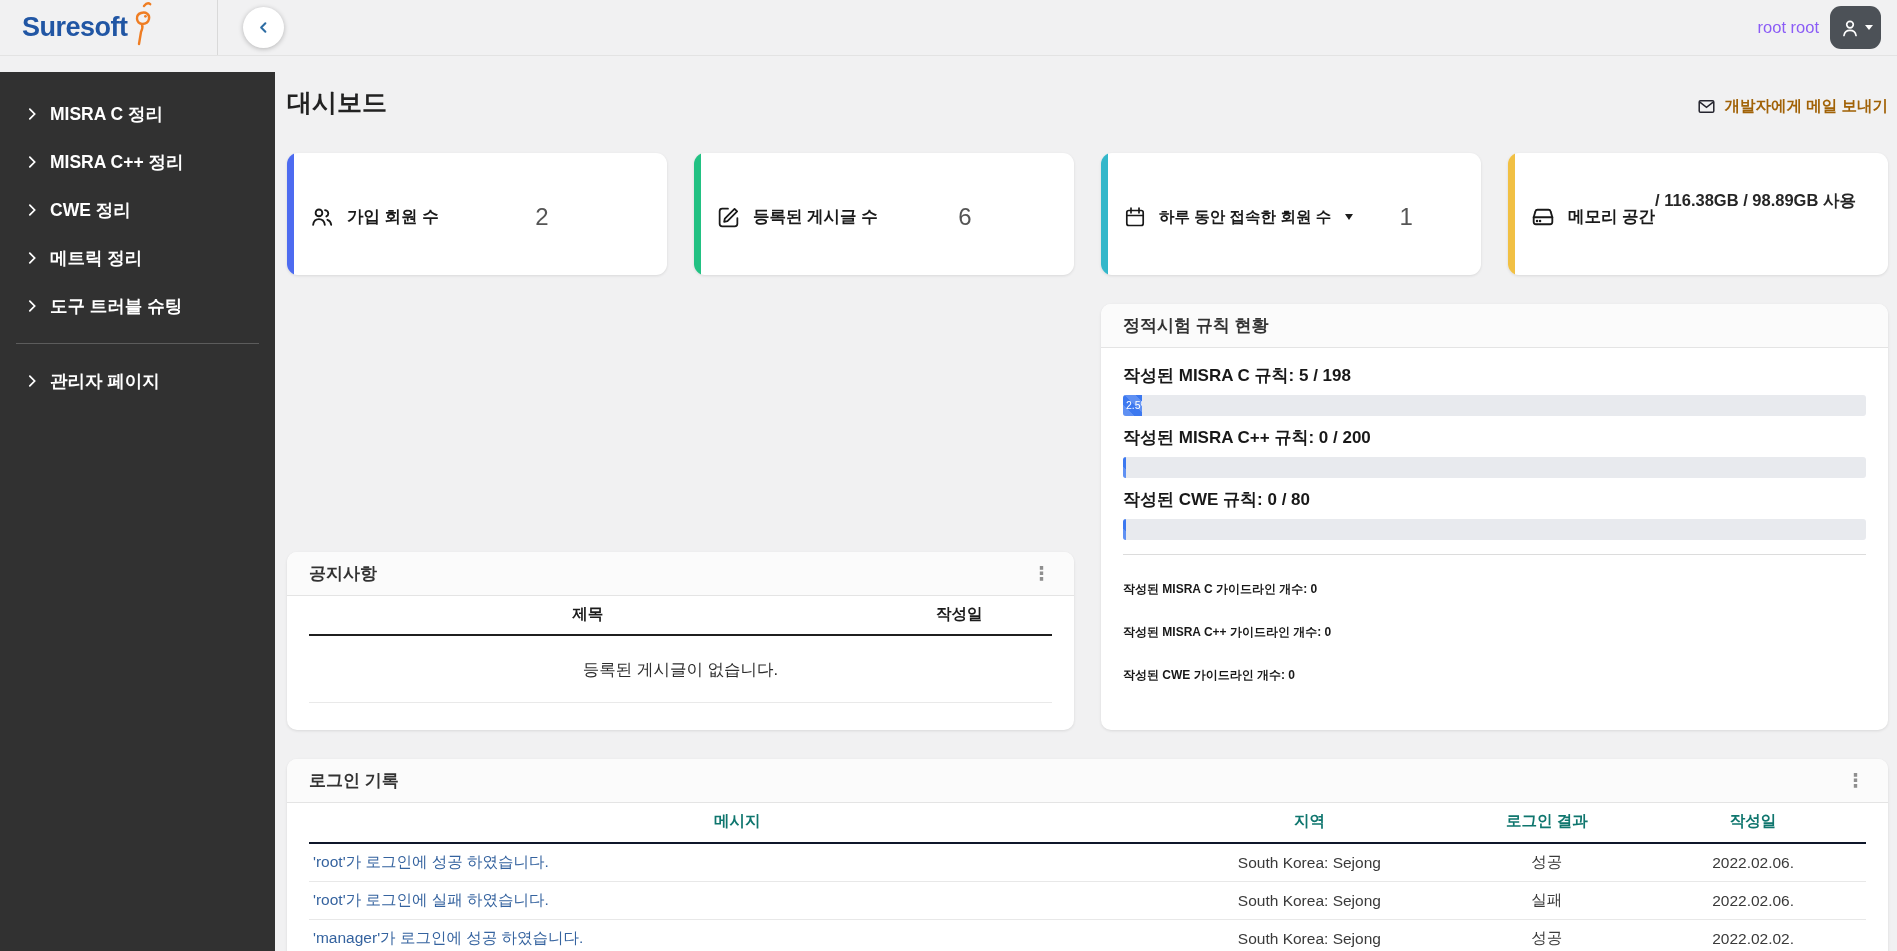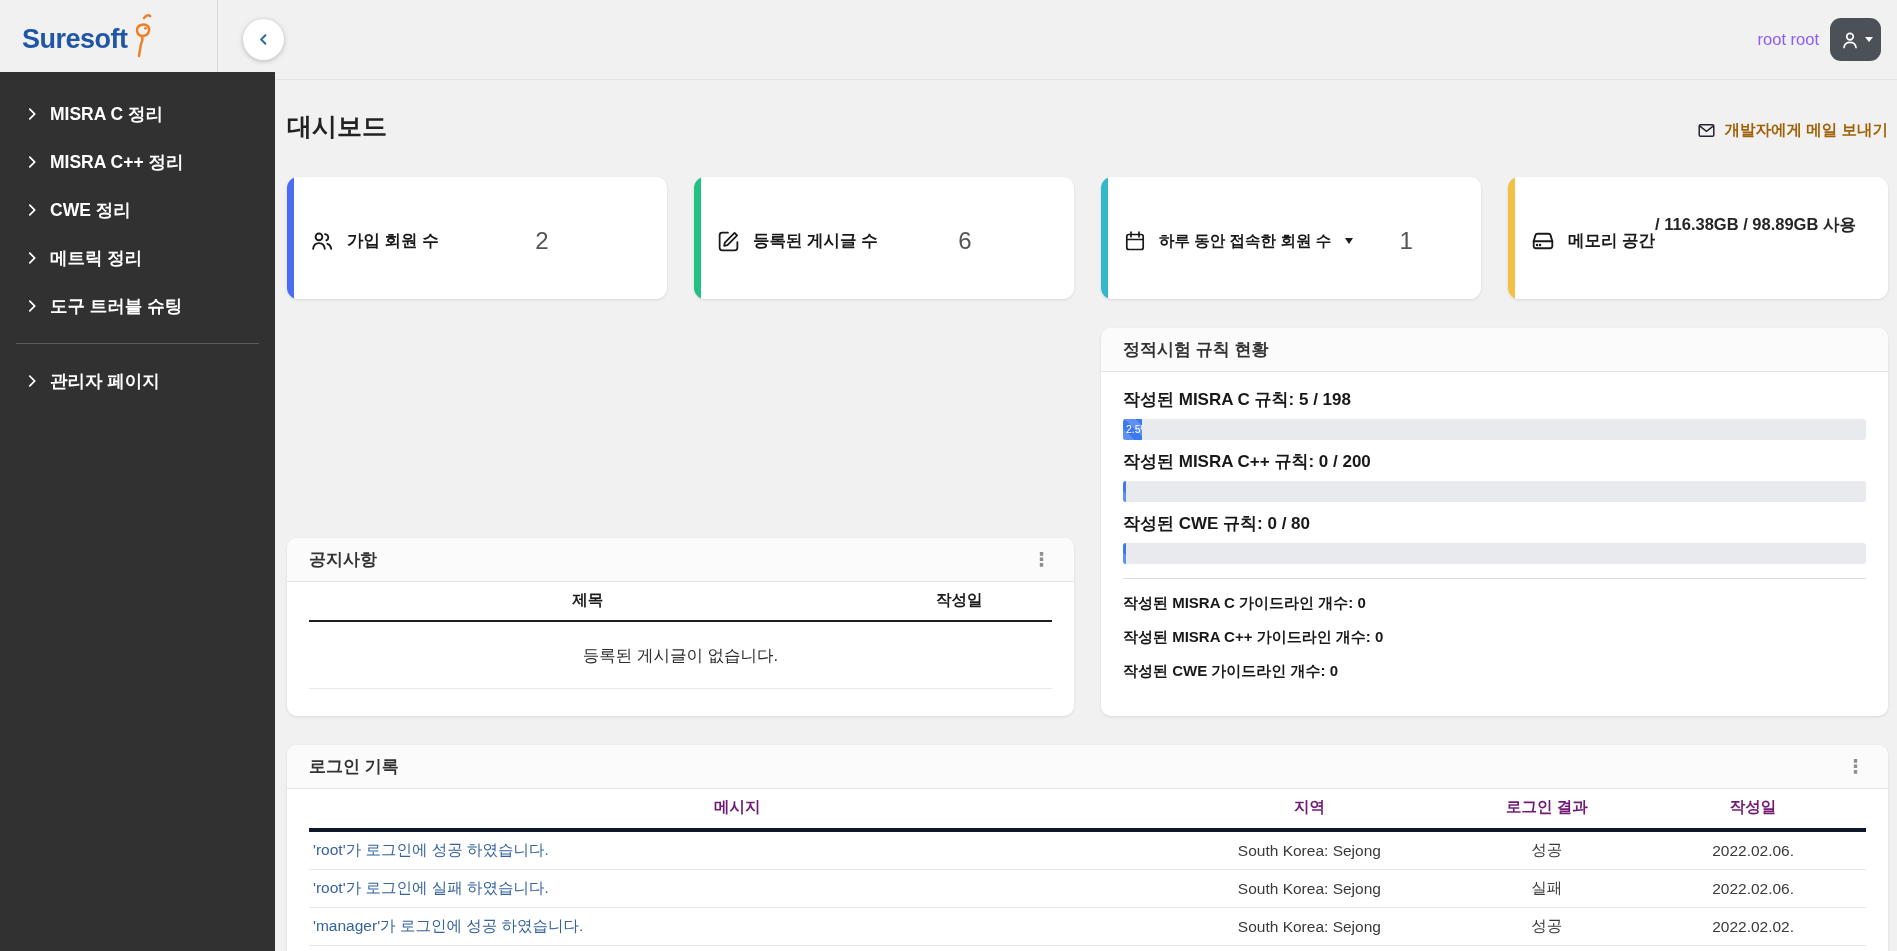--- a/index.html
+++ b/index.html
@@ -1,21 +1,21 @@
 <!DOCTYPE html>
 <html><head>
 <meta charset="utf-8">
 <style>
   * { margin:0; padding:0; box-sizing:border-box; }
   html,body { background:#e9e9e9; }
   body { font-family:"Liberation Sans","DejaVu Sans",sans-serif; }
   .frame { position:relative; width:1897px; height:951px; background:#f1f1f2; overflow:hidden; }
 
   
-  .topbar { height:80px; display:flex; align-items:center; border-bottom:1px solid #e3e3e3; }
+  .topbar { height:56px; display:flex; align-items:center; border-bottom:1px solid #e3e3e3; }
   .brand { width:218px; height:100%; display:flex; align-items:center; padding-left:22px; border-right:1px solid #d9d9d9; cursor:pointer; }
   .brand-text { font-size:27px; font-weight:700; color:#2156a4; letter-spacing:-0.5px; }
   .brand svg { margin:-10px 0 0 1px; }
   .collapse-btn { width:41px; height:41px; margin-left:25px; border:none; border-radius:50%;
     background:#fff; box-shadow:0 1px 5px rgba(0,0,0,.25); display:flex; align-items:center; justify-content:center; cursor:pointer; }
   .topbar-right { margin-left:auto; display:flex; align-items:center; gap:11px; padding-right:16px; }
   .user-name { font-size:16.5px; color:#8b5cf6; }
   .avatar-btn { width:51px; height:43px; border:none; border-radius:11px; background:#4c5157;
     display:flex; align-items:center; justify-content:center; gap:4px; cursor:pointer; }
   .caret-down { width:0; height:0; border-left:4px solid transparent; border-right:4px solid transparent; border-top:5px solid #fff; }
@@ -62,27 +62,27 @@
     border-bottom:1px solid #e9e9e9; }
 
   
   .rules-body { padding:12px 22px 20px; }
   .rule-label { font-size:17px; font-weight:700; color:#181818; margin:4px 0 8px; }
   .progress { height:21px; background:#e8eaee; border-radius:3px; overflow:hidden; margin-bottom:10px; }
   .progress-fill { height:100%; min-width:0; overflow:hidden; white-space:nowrap;
     background:repeating-linear-gradient(45deg, rgba(255,255,255,.18) 0 8px, rgba(255,255,255,0) 8px 16px), #3c78f0;
     color:#fff; font-size:10.5px; line-height:21px; padding-left:3px; }
   .rules-divider { border-top:1px solid #dcdcdc; margin:14px 0 2px; }
-  .guide-line { font-size:15px; font-weight:700; color:#181818; margin:15px 0; }
+  .guide-line { font-size:12px; font-weight:700; color:#181818; margin:26px 0; }
 
   
   .login-panel { margin-top:29px; }
   .login-table { width:calc(100% - 44px); margin:0 22px; border-collapse:collapse; }
-  .login-table th { padding:8px 0 10px; font-size:15.5px; font-weight:700; color:#701a75;
-    border-bottom:4px solid #0f172a; text-align:center; }
+  .login-table th { padding:8px 0 10px; font-size:15.5px; font-weight:700; color:#0f766e;
+    border-bottom:2px solid #0f172a; text-align:center; }
   .login-table td { padding:8px 4px; font-size:15.5px; color:#3a3a3a; text-align:center;
     border-bottom:1px solid #e8e8e8; }
   .login-table td.msg { text-align:left; }
   .msg-link { color:#35639f; cursor:pointer; text-decoration:none; }
 </style>
 </head>
 <body>
 
 <div class="frame">
 

